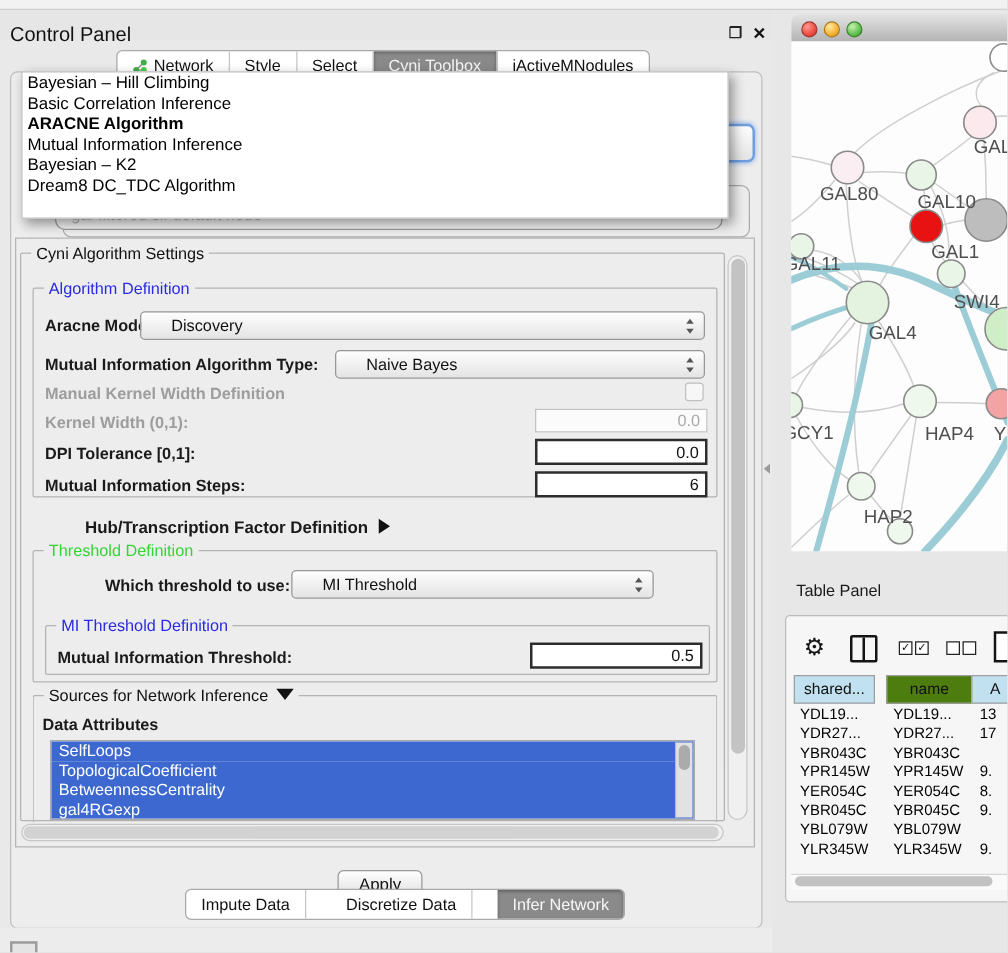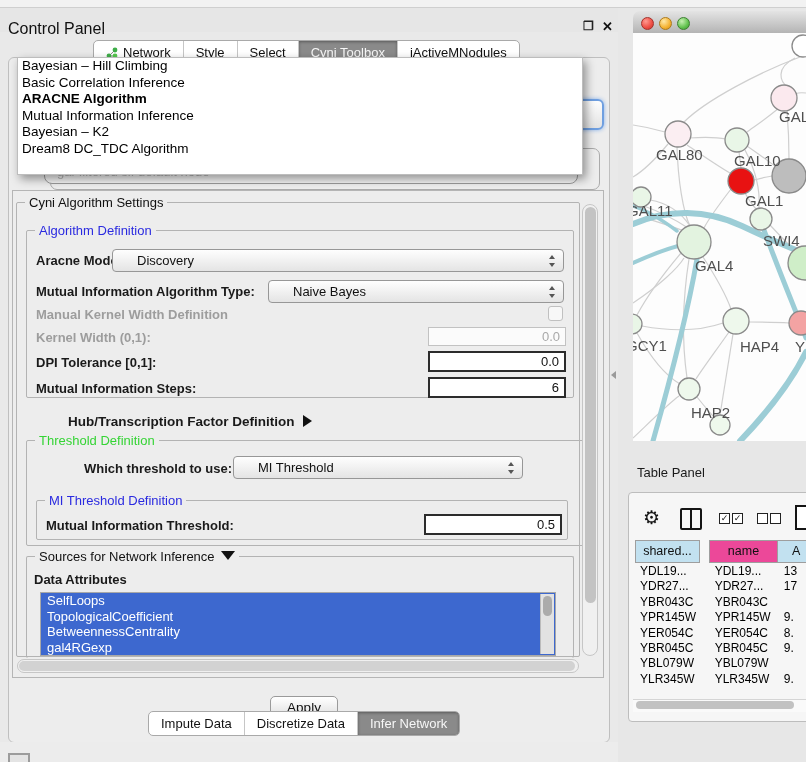--- a/index.html
+++ b/index.html
@@ -15,21 +15,21 @@
   #cp-close{left:602px;top:11px;font-size:13px;color:#111;font-weight:bold;}
   
   #cp-body{left:8px;top:57px;width:600px;height:684px;background:#ededed;border:1px solid #bfbfbf;border-radius:6px;}
   
   .seg{display:flex;background:#fff;border:1px solid #a9a9a9;border-radius:5px;overflow:hidden;height:23px;}
   .seg .tab{line-height:23px;font-size:13px;padding:0 12px;border-right:1px solid #c6c6c6;color:#111;
     display:flex;align-items:center;gap:5px;white-space:nowrap;}
   .seg .tab:last-child{border-right:none;}
   .seg .tab.sel{background:#8a8a8a;color:#f7f7f7;box-shadow:inset 0 1px 3px rgba(0,0,0,.35);}
   #tabs-top{left:93px;top:40px;}
-  #tabs-bottom{left:148px;top:711px;}
+  #tabs-bottom{left:148px;top:711px;gap:20px;}
   
   #bg-groupbox{left:50px;top:148px;width:548px;height:40px;border:1px solid #ababab;border-radius:7px;background:#ededed;z-index:1;}
   #bg-combo{left:44px;top:158px;width:534px;height:26px;border:1px solid #9a9a9a;border-radius:8px;background:#f4f4f4;z-index:2;
     font-size:13px;color:#b5b5b5;line-height:26px;padding-left:12px;box-sizing:border-box;}
   #bg-focuscombo{left:574px;top:99px;width:26px;height:27px;border:2px solid #6f9fe0;border-radius:6px;z-index:2;
     background:linear-gradient(#fdfdfd,#e3e3e3);box-shadow:0 0 4px #86b0ea;}
   
   #dropdown{left:17px;top:57px;width:564px;height:116px;background:#fff;border:1px solid #bdbdbd;z-index:10;
     box-shadow:3px 4px 9px rgba(0,0,0,.40);}
   #dd-placeholder{height:16px;line-height:16px;text-align:center;color:#b3b3b3;font-size:13px;}
@@ -89,21 +89,21 @@
   #tp-label{left:637px;top:465px;font-size:13px;color:#1a1a1a;}
   #tp-panel{left:628px;top:492px;width:192px;height:228px;background:#f6f6f6;border:1px solid #bdbdbd;border-radius:4px;}
   #tp-gear{left:643px;top:506px;font-size:19px;color:#141414;}
   #tp-cols{left:680px;top:508px;width:18px;height:18px;border:2px solid #141414;border-radius:2px;}
   #tp-cols:after{content:"";position:absolute;left:8px;top:0;width:2px;height:18px;background:#141414;}
   .cb{position:absolute;width:9px;height:9px;border:1.5px solid #222;background:#fff;font-size:9px;line-height:9px;text-align:center;color:#111;}
   #tp-doc{left:795px;top:505px;width:16px;height:21px;border:2px solid #141414;background:#fff;}
   .th{position:absolute;top:540px;height:23px;border:1px solid #9e9e9e;box-sizing:border-box;
     font-size:12.5px;text-align:center;line-height:21px;color:#111;}
   #th0{left:635px;width:65px;background:#c2e1f0;}
-  #th1{left:709px;width:69px;background:#ec4899;}
+  #th1{left:709px;width:69px;background:#4d7c0f;}
   #th2{left:777px;width:40px;background:#c2e1f0;text-align:left;padding-left:14px;}
   #table-rows{left:635px;top:564px;width:171px;height:125px;overflow:hidden;}
   .trow{display:flex;height:15.4px;line-height:15.4px;font-size:12px;color:#000;}
   .tcell{white-space:nowrap;overflow:hidden;}
   .tcell.c0{width:74px;padding-left:5px;}
   .tcell.c1{width:68px;padding-left:6px;}
   .tcell.c2{width:24px;padding-left:6px;}
   #tp-hscroll{left:633px;top:699px;width:173px;height:12px;background:#fafafa;border-top:1px solid #d5d5d5;}
   #tp-hthumb{left:636px;top:701px;width:158px;height:8px;background:#c2c2c2;border-radius:4px;}
 </style>
@@ -187,21 +187,21 @@
   <div class="tfield off" style="left:428px;top:327px;width:138px;height:19px;">0.0</div>
   <div class="lbl" style="left:36px;top:355px;">DPI Tolerance [0,1]:</div>
   <div class="tfield on" style="left:428px;top:351px;width:138px;height:21px;">0.0</div>
   <div class="lbl" style="left:36px;top:381px;">Mutual Information Steps:</div>
   <div class="tfield on" style="left:428px;top:377px;width:138px;height:21px;">6</div>
 
   <div class="lbl" style="left:36px;top:414px;font-size:13.5px;margin-left:32px;">
     <span>Hub/Transcription Factor Definition</span><span class="tri-right"></span>
   </div>
 
-  <div class="fieldset" style="left:26px;top:440px;width:546px;height:104px;padding-left:13px;">
+  <div class="fieldset" style="left:26px;top:440px;width:546px;height:104px;">
     <span class="legend green">Threshold Definition</span>
   </div>
   <div class="lbl" style="left:84px;top:461px;">Which threshold to use:</div>
   <div class="combo" style="left:233px;top:456px;width:290px;">
     <span>MI Threshold</span>
     <span class="arrows"></span>
   </div>
   <div class="fieldset" style="left:36px;top:500px;width:530px;height:38px;">
     <span class="legend blue">MI Threshold Definition</span>
   </div>

